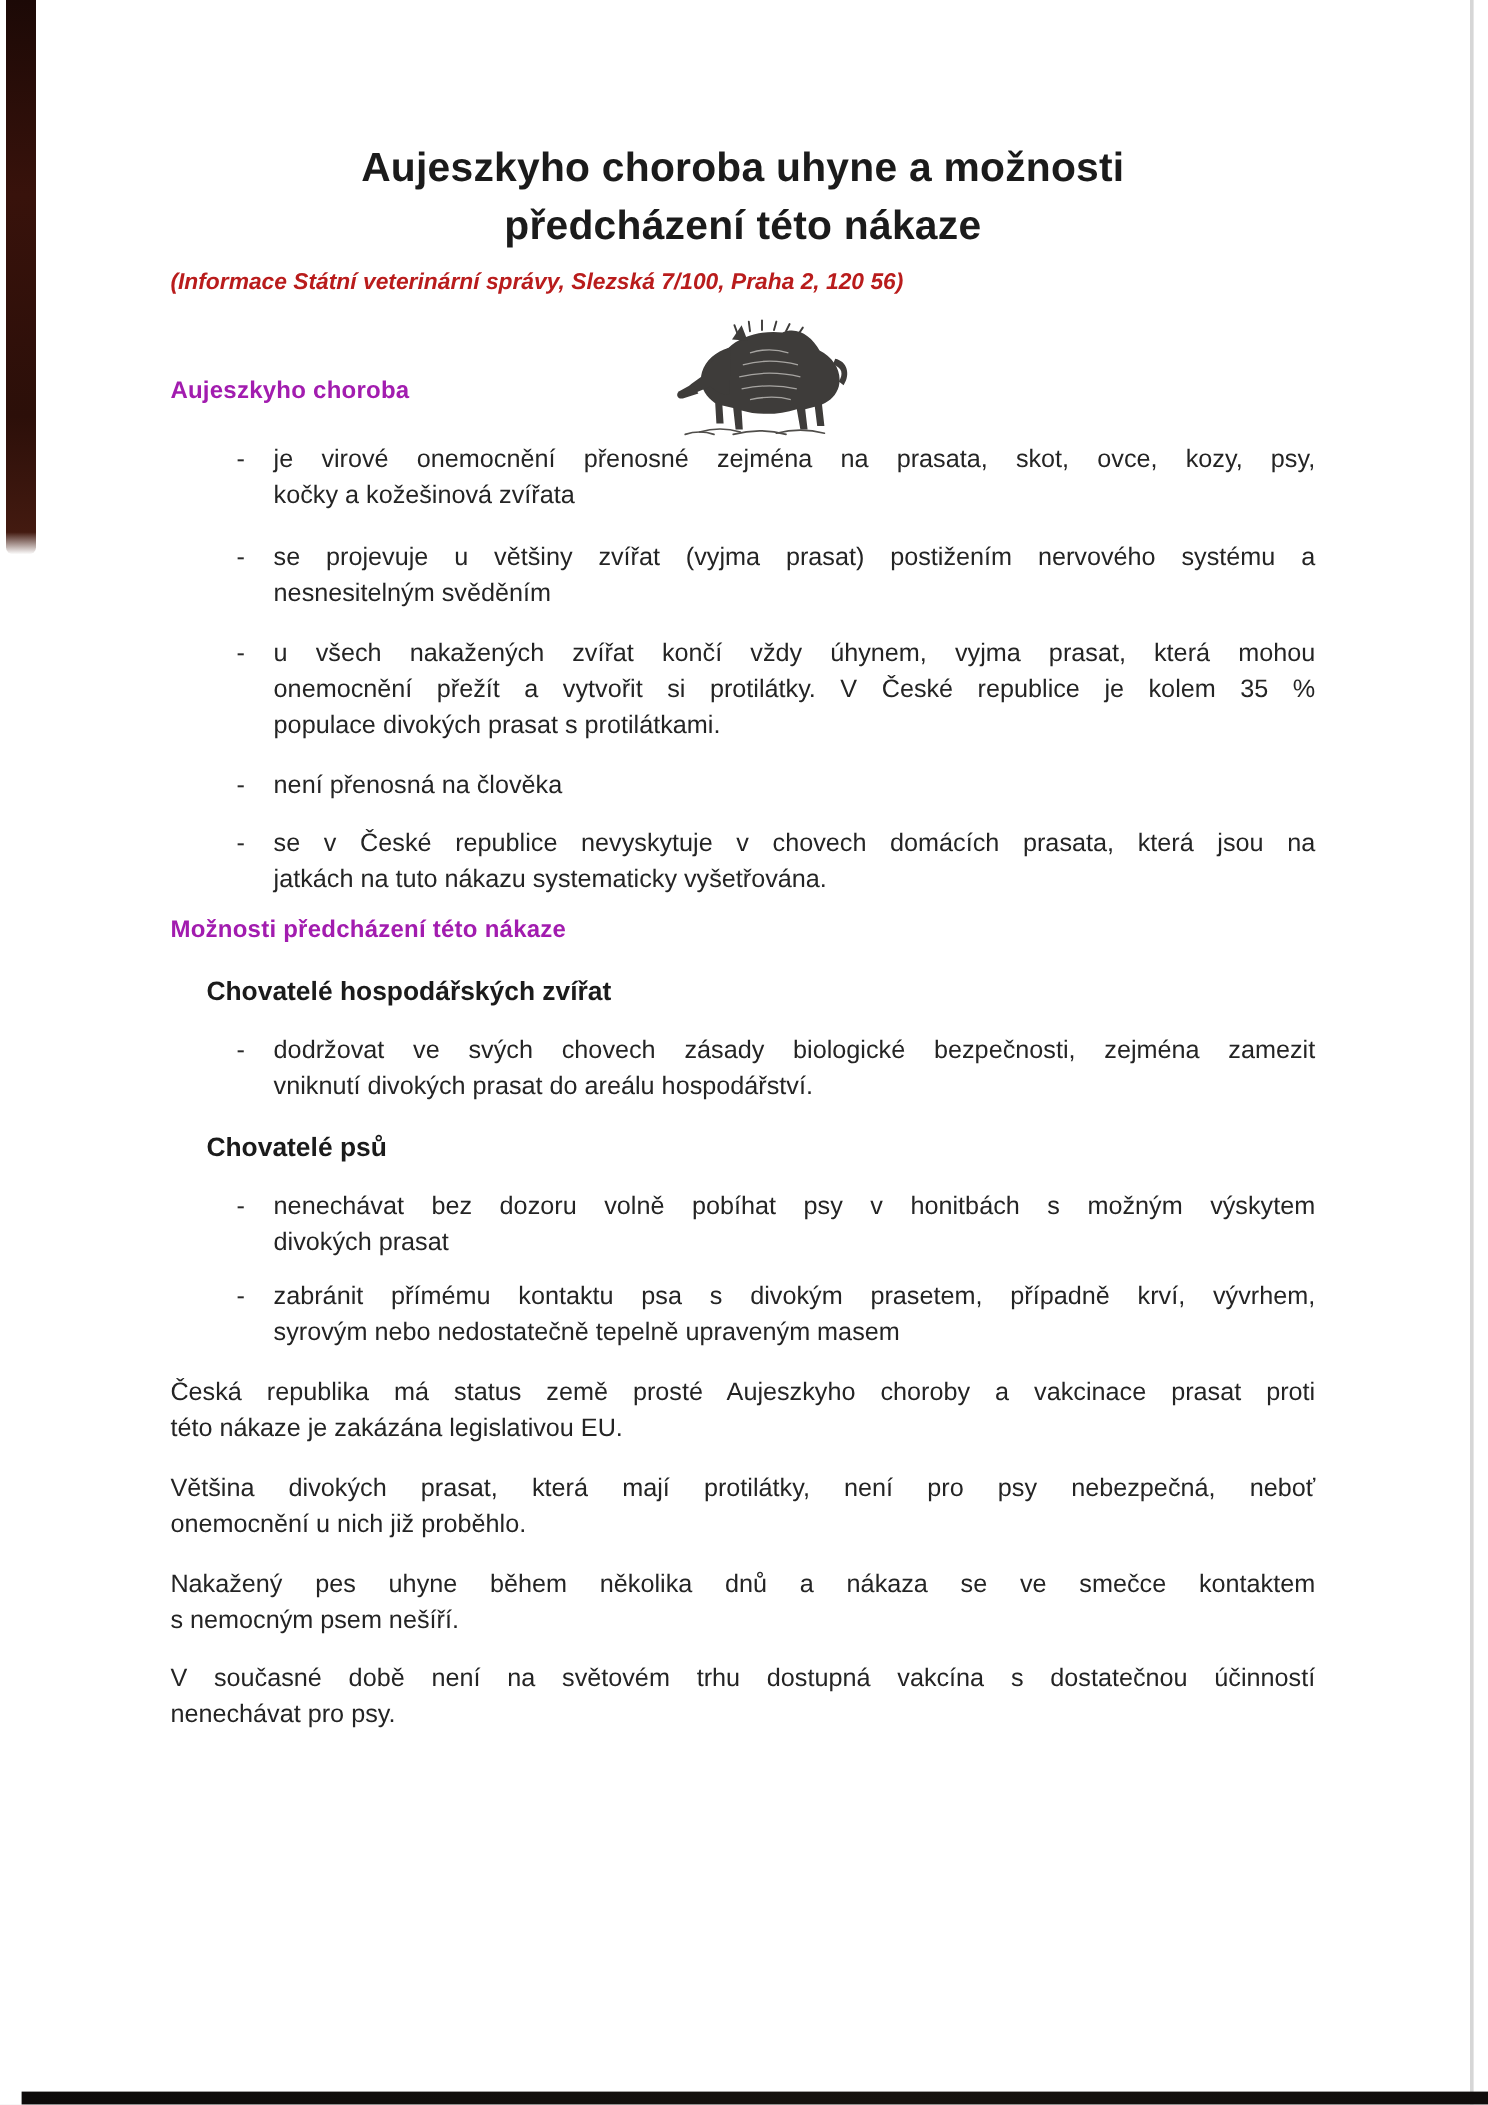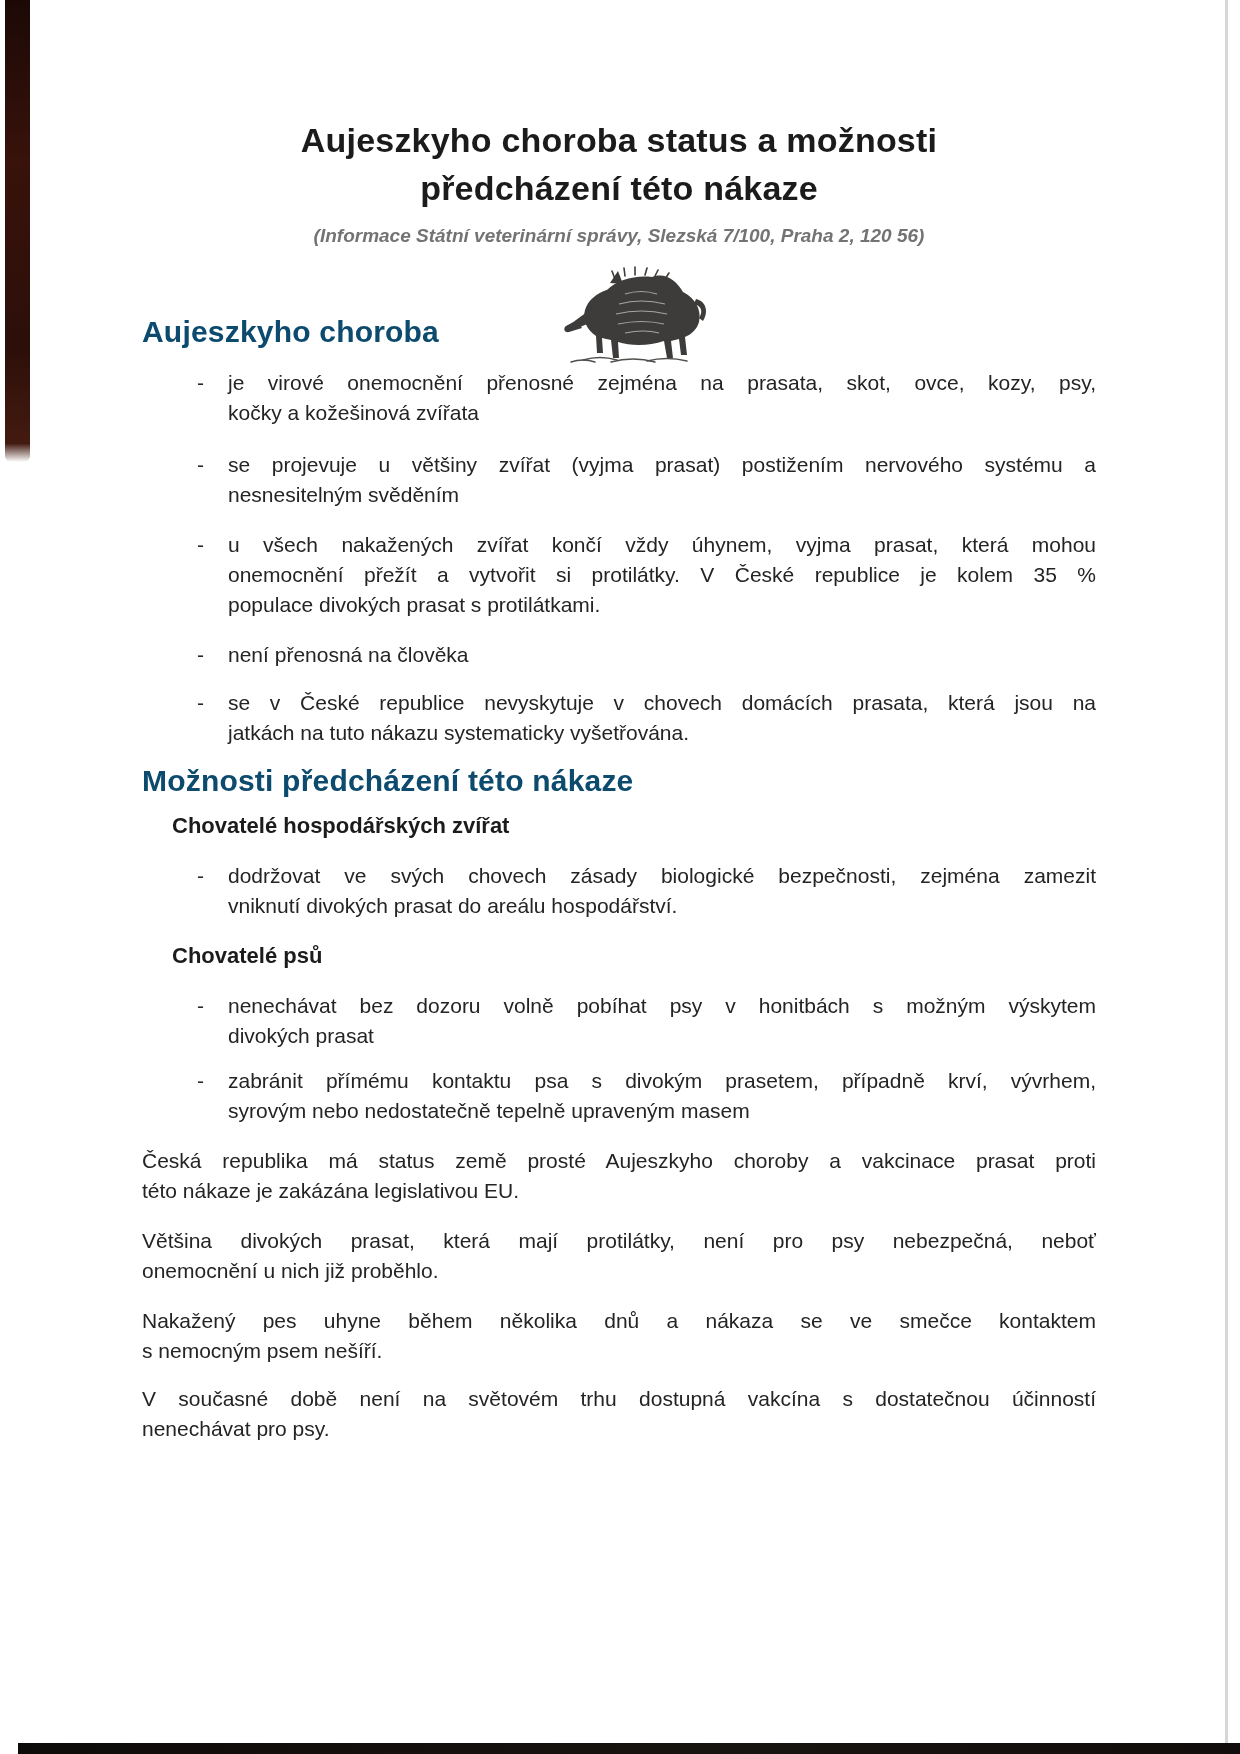--- a/index.html
+++ b/index.html
@@ -28,26 +28,26 @@
   }
   
   .abs{position:absolute;}
   .title{
     left:142px;width:954px;top:116px;
     text-align:center;font-weight:bold;font-size:34px;line-height:48px;
     color:#1b1b1b;letter-spacing:.2px;
   }
   .subtitle{
     left:142px;width:954px;top:225px;
-    text-align:center;font-weight:bold;font-style:italic;
-    font-size:19px;color:#737373;
+    font-weight:bold;font-style:italic;
+    font-size:19px;color:#b91c1c;
   }
   .boar{left:553px;top:262px;width:164px;height:104px;}
   .h1{
-    font-weight:bold;font-size:30px;color:#0c4a6e;letter-spacing:.2px;
+    font-weight:bold;font-size:20px;color:#a21caf;letter-spacing:.2px;
   }
   .h1.disease{left:142px;top:315px;}
   .h1.prevention{left:142px;top:764px;}
   .h2{
     font-weight:bold;font-size:22px;color:#1b1b1b;
   }
   .h2.farm{left:172px;top:813px;}
   .h2.dogs{left:172px;top:943px;}
   .bullet{
     left:197px;width:899px;font-size:21px;line-height:30px;
@@ -69,21 +69,21 @@
 </style>
 </head>
 <body>
 
 <div class="page">
 
   <div class="scan-left-bar"></div>
   <div class="scan-right-line"></div>
 
   <div class="abs title">
-    <div>Aujeszkyho choroba status a možnosti</div>
+    <div>Aujeszkyho choroba uhyne a možnosti</div>
     <div>předcházení této nákaze</div>
   </div>
 
   <div class="abs subtitle">(Informace Státní veterinární správy, Slezská 7/100, Praha 2, 120 56)</div>
 
   <div class="abs boar">
     <svg viewBox="0 0 160 104" width="164" height="104" aria-hidden="true">
       <g fill="#3e3c3a">
         <path d="M128,30 C140,36 147,48 144,60 C142,67 137,72 130,75 L132,93 L126,93 L124,77 L116,79 L118,96 L112,96 L109,79 C94,84 76,84 63,80 L64,96 L58,96 L56,78 L47,76 L48,91 L42,91 L41,74 C32,68 27,58 30,48 C33,38 42,31 52,28 C62,18 80,13 97,15 C110,10 121,18 128,30 Z"></path>
         <path d="M54,27 C45,31 36,40 32,50 L21,58 C17,61 19,67 25,65 L37,60 C41,64 47,67 53,67 Z"></path>

